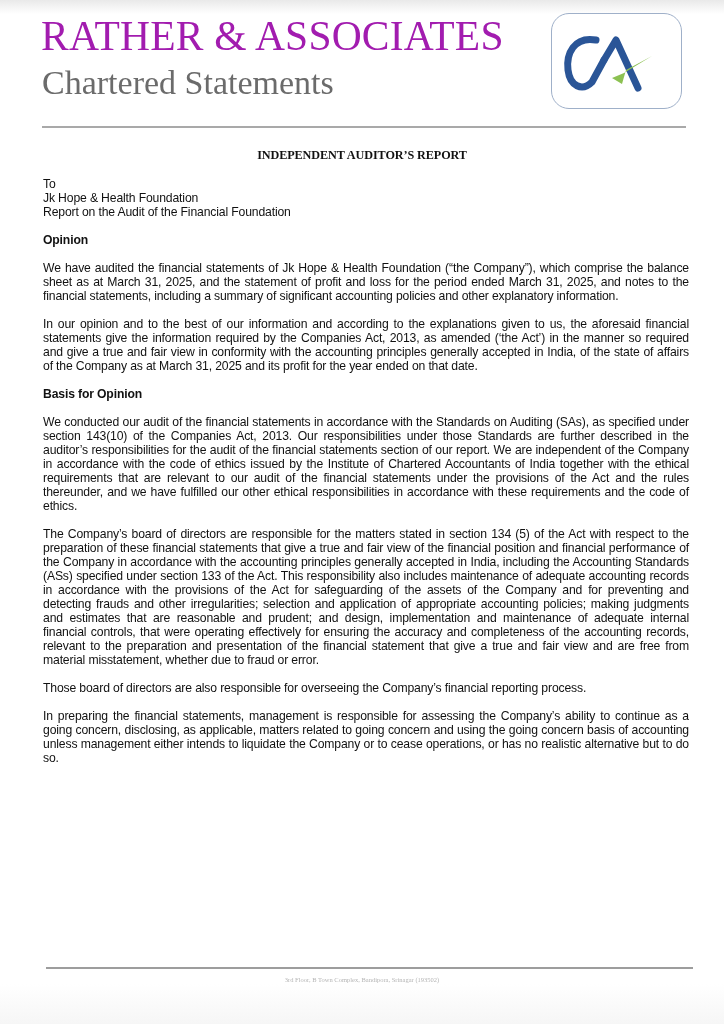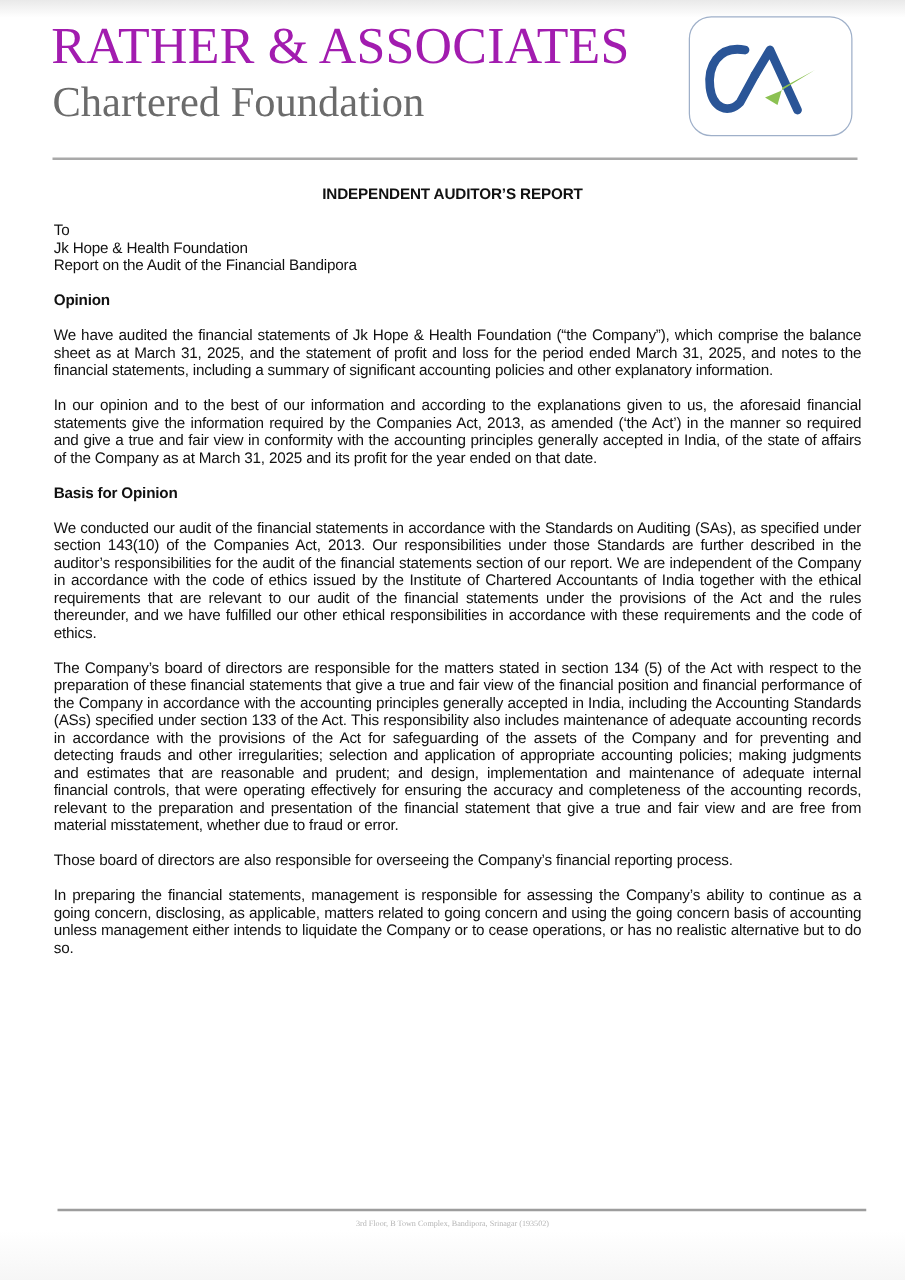--- a/index.html
+++ b/index.html
@@ -63,20 +63,21 @@
       background: #a9a9a9;
     }
     .report-title {
       position: absolute;
       left: 0; top: 148px;
       width: 724px;
       text-align: center;
       font-weight: bold;
       font-size: 12.2px;
       letter-spacing: -0.1px;
+      font-family: Liberation Serif, serif;
     }
     .content {
       position: absolute;
       left: 43px; top: 177px;
       width: 646px;
       font-size: 12.2px;
       line-height: 14px;
       letter-spacing: -0.15px;
     }
     .addr-line { display: block; }
@@ -106,40 +107,40 @@
       color: #b5b5b5;
     }
   </style>
 </head>
 <body>
 
 <div class="top-shade"></div>
 
 <header>
   <div class="firm-name">RATHER &amp; ASSOCIATES</div>
-  <div class="firm-sub">Chartered Foundation</div>
+  <div class="firm-sub">Chartered Statements</div>
   <div class="logo">
     <svg width="131" height="96" viewBox="0 0 131 96">
       <path d="M44 26 C22 22 14 40 16 56 C18 72 30 78 40 68 L52 46" fill="none" stroke="#2a5597" stroke-width="7" stroke-linecap="round" stroke-linejoin="round"></path>
       <path d="M52 46 L64 26 L86 74" fill="none" stroke="#2a5597" stroke-width="7" stroke-linecap="round" stroke-linejoin="round"></path>
       <path d="M67 30 L88 76" fill="none" stroke="#2a5597" stroke-width="1"></path>
       <path d="M60 64 L72 59 L100 42 L74 56 L70 70 Z" fill="#8cc152"></path>
     </svg>
   </div>
 </header>
 
 <div class="header-rule"></div>
 
 <div class="report-title">INDEPENDENT AUDITOR’S REPORT</div>
 
 <main class="content">
   <div>
     <span class="addr-line">To</span>
     <span class="addr-line">Jk Hope &amp; Health Foundation</span>
-    <span class="addr-line">Report on the Audit of the Financial Bandipora</span>
+    <span class="addr-line">Report on the Audit of the Financial Foundation</span>
   </div>
 
   <section>
     <div class="heading">Opinion</div>
     <p class="para">We have audited the financial statements of Jk Hope &amp; Health Foundation (“the Company”), which comprise the balance sheet as at March 31, 2025, and the statement of profit and loss for the period ended March 31, 2025, and notes to the financial statements, including a summary of significant accounting policies and other explanatory information.</p>
     <p class="para">In our opinion and to the best of our information and according to the explanations given to us, the aforesaid financial statements give the information required by the Companies Act, 2013, as amended (‘the Act’) in the manner so required and give a true and fair view in conformity with the accounting principles generally accepted in India, of the state of affairs of the Company as at March 31, 2025 and its profit for the year ended on that date.</p>
   </section>
 
   <section>
     <div class="heading" style="margin-top:5px">Basis for Opinion</div>

